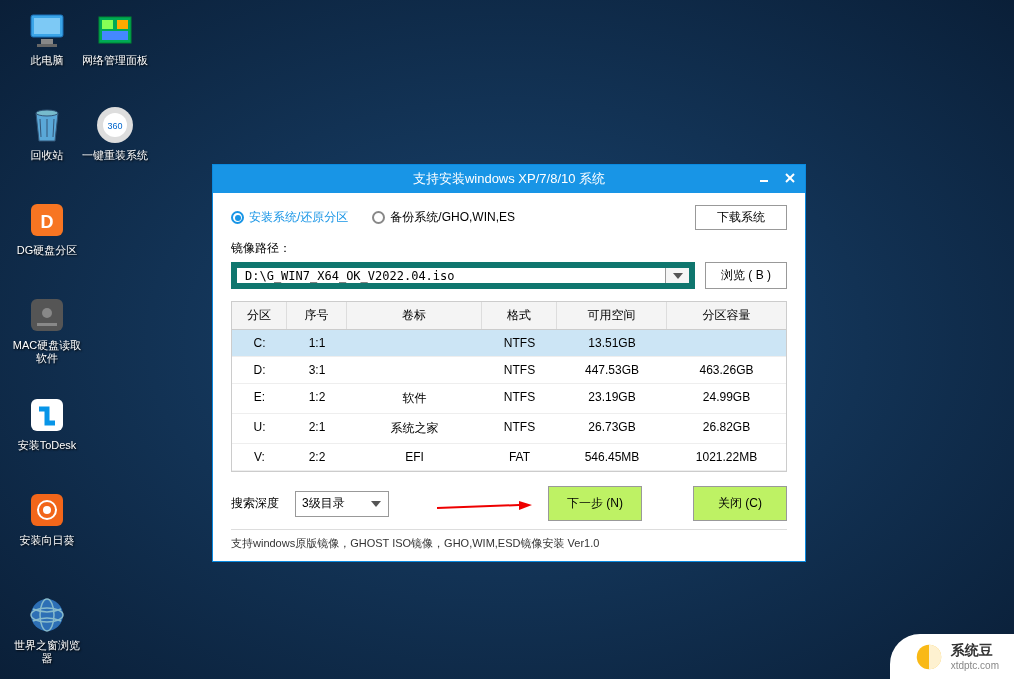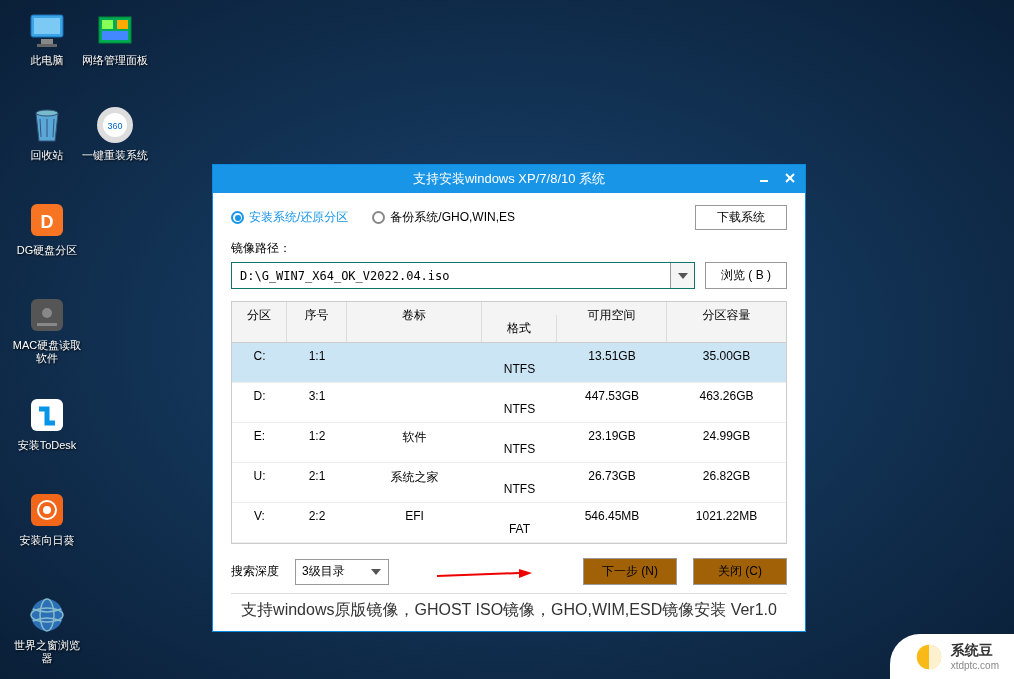--- a/index.html
+++ b/index.html
@@ -26,41 +26,41 @@
 .radio-circle.checked { border-color: #1895e6; }
 .radio-dot { width: 6px; height: 6px; border-radius: 50%; background: #1895e6; }
 .radio-label { font-size: 12px; }
 .radio-label.sel { color: #1895e6; }
 
 .btn { border: 1px solid #999; background: #fff; padding: 4px 12px; font-size: 12px; cursor: pointer; }
 .btn.download { margin-left: auto; padding: 3px 21px; }
 
 .field-label { font-size: 12px; margin-bottom: 5px; display: block; }
 .path-row { display: flex; gap: 10px; margin-bottom: 12px; }
-.path-select { flex: 1; border: 1px solid #0f766e; height: 27px; display: flex; align-items: center; padding: 0 8px; font-size: 12px; position: relative; font-family: monospace; }
+.path-select { flex: 1; border: 6px solid #0f766e; height: 27px; display: flex; align-items: center; padding: 0 8px; font-size: 12px; position: relative; font-family: monospace; }
 .dropdown-arrow { position: absolute; right: 0; top: 0; width: 24px; height: 100%; border-left: 1px solid #999; display: flex; align-items: center; justify-content: center; background: #f5f5f5; }
 .browse-btn { border: 1px solid #999; padding: 0 15px; font-size: 12px; cursor: pointer; background: #fff; height: 27px; display: flex; align-items: center; }
 
 
 .part-table { border: 1px solid #ccc; margin-bottom: 14px; }
 .pt-header { display: flex; background: #f4f4f4; border-bottom: 1px solid #ccc; }
 .pt-header > div { font-size: 12px; text-align: center; padding: 5px 0; border-right: 1px solid #ddd; }
 .pt-header > div:last-child { border-right: none; }
-.col1 { width: 55px; } .col2 { width: 60px; } .col3 { width: 135px; } .col4 { width: 75px; margin-top: 13px; } .col5 { width: 110px; } .col6 { width: 119px; }
+.col1 { width: 55px; } .col2 { width: 60px; } .col3 { width: 135px; } .col4 { width: 75px; } .col5 { width: 110px; } .col6 { width: 119px; }
 .pt-row { display: flex; border-bottom: 1px solid #eee; }
 .pt-row > div { font-size: 12px; text-align: center; padding: 6px 0; }
 .pt-row.selected { background: #cce5f5; }
 
 .bottom-row { display: flex; align-items: center; gap: 16px; margin-bottom: 8px; }
 .depth-select { border: 1px solid #999; height: 26px; width: 94px; display: flex; align-items: center; padding: 0 6px; font-size: 12px; position: relative; }
 .arrow-annotation { flex: 1; position: relative; height: 26px; }
 .red-arrow { position: absolute; left: 32px; top: 10px; }
-.action-btn { border: 1px solid #999; width: 94px; height: 27px; font-size: 12px; cursor: pointer; background: #a16207; display: flex; align-items: center; justify-content: center; }
-
-.footer-text { border-top: 1px solid #ddd; padding: 6px 0 2px; text-align: center; font-size: 16px; color: #333; }
+.action-btn { border: 1px solid #999; width: 94px; height: 35px; font-size: 12px; cursor: pointer; background: #bef264; display: flex; align-items: center; justify-content: center; margin-left: 35px; }
+
+.footer-text { border-top: 1px solid #ddd; padding: 6px 0 2px; font-size: 11px; color: #333; }
 
 
 .watermark { position: absolute; right: 0; bottom: 0; background: #fff; border-top-left-radius: 30px; padding: 8px 15px 8px 25px; display: flex; align-items: center; gap: 8px; }
 .wm-icon { width: 28px; height: 28px; }
 .wm-text { display: flex; flex-direction: column; }
 .wm-title { font-size: 14px; font-weight: bold; color: #333; }
 .wm-sub { font-size: 10px; color: #888; }
 </style>
 </head>
 <body>
@@ -215,21 +215,20 @@
         <div class="col5">可用空间</div>
         <div class="col6">分区容量</div>
       </div>
       <div id="table-body">
           <div class="pt-row selected">
             <div class="col1">C:</div>
             <div class="col2">1:1</div>
             <div class="col3"></div>
             <div class="col4">NTFS</div>
             <div class="col5">13.51GB</div>
-            <div class="col6">35.00GB</div>
           </div>
           <div class="pt-row">
             <div class="col1">D:</div>
             <div class="col2">3:1</div>
             <div class="col3"></div>
             <div class="col4">NTFS</div>
             <div class="col5">447.53GB</div>
             <div class="col6">463.26GB</div>
           </div>
           <div class="pt-row">

